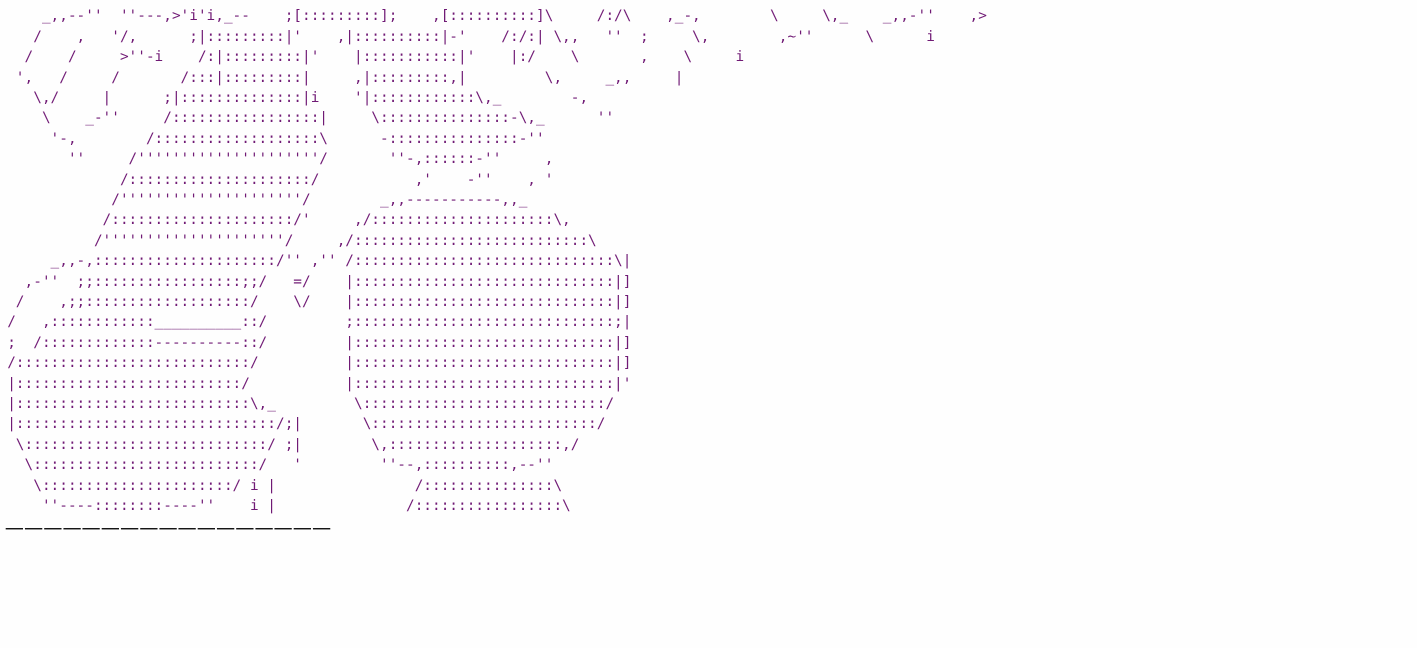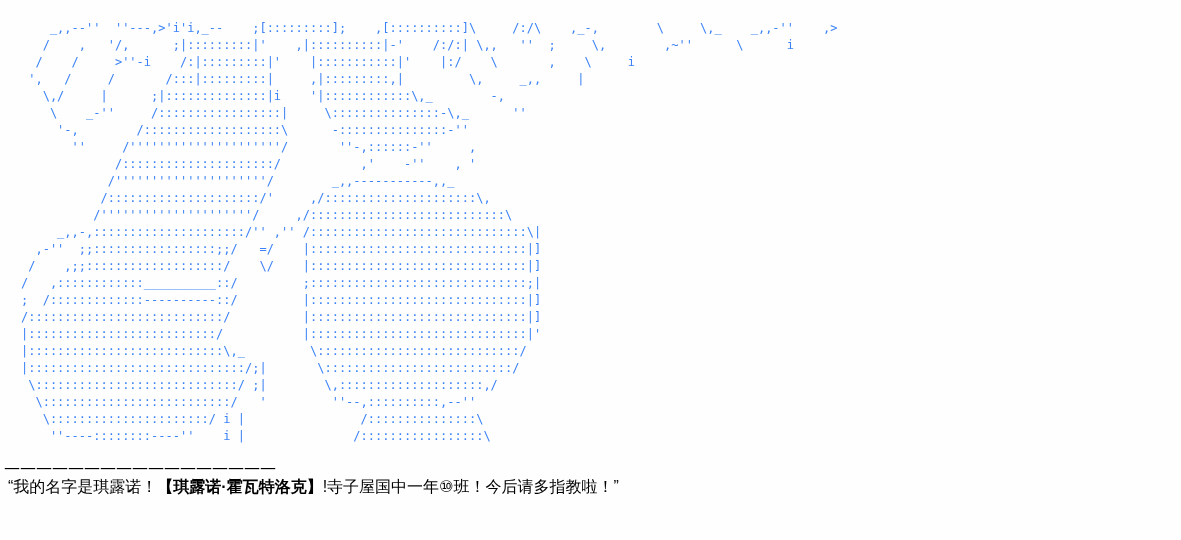--- a/index.html
+++ b/index.html
@@ -7,27 +7,27 @@
   body { background: #f4f4f4; }
   .screen {
     position: relative;
     width: 1181px;
     height: 540px;
     background: #fefefe;
     color: #000;
     overflow: hidden;
   }
   .aa {
-    margin: 15px;
+    margin: 0;
     padding: 5px 0 0 6px;
     font-family: "DejaVu Sans Mono", monospace;
     font-size: 12px;
     line-height: 17px;
     white-space: pre;
-    color: #3b82f6;
+    color: #701a75;
     letter-spacing: 0;
   }
   .dialogue {
     margin: 2px 0 0 4px;
     font-family: "Liberation Sans", "DejaVu Sans", sans-serif;
     font-size: 16px;
     line-height: 18px;
     color: #000;
   }
   .separator {
@@ -68,18 +68,15 @@
 |::::::::::::::::::::::::::/           |::::::::::::::::::::::::::::::|'
 |:::::::::::::::::::::::::::\,_         \::::::::::::::::::::::::::::/
 |::::::::::::::::::::::::::::::/;|       \::::::::::::::::::::::::::/
  \::::::::::::::::::::::::::::/ ;|        \,::::::::::::::::::::,/
   \::::::::::::::::::::::::::/   '         ''--,::::::::::,--''
    \::::::::::::::::::::::/ i |                /:::::::::::::::\
     ''----::::::::----''    i |               /:::::::::::::::::\</pre>
 
   <div class="dialogue">
     <div class="separator">—————————————————</div>
-    <div class="line">
-      <span>“我的名字是琪露诺！</span><span class="emph">【琪露诺·霍瓦特洛克】</span><span>!寺子屋国中一年⑩班！今后请多指教啦！”</span>
-    </div>
   </div>
 
 </div>
 
 </body></html>

